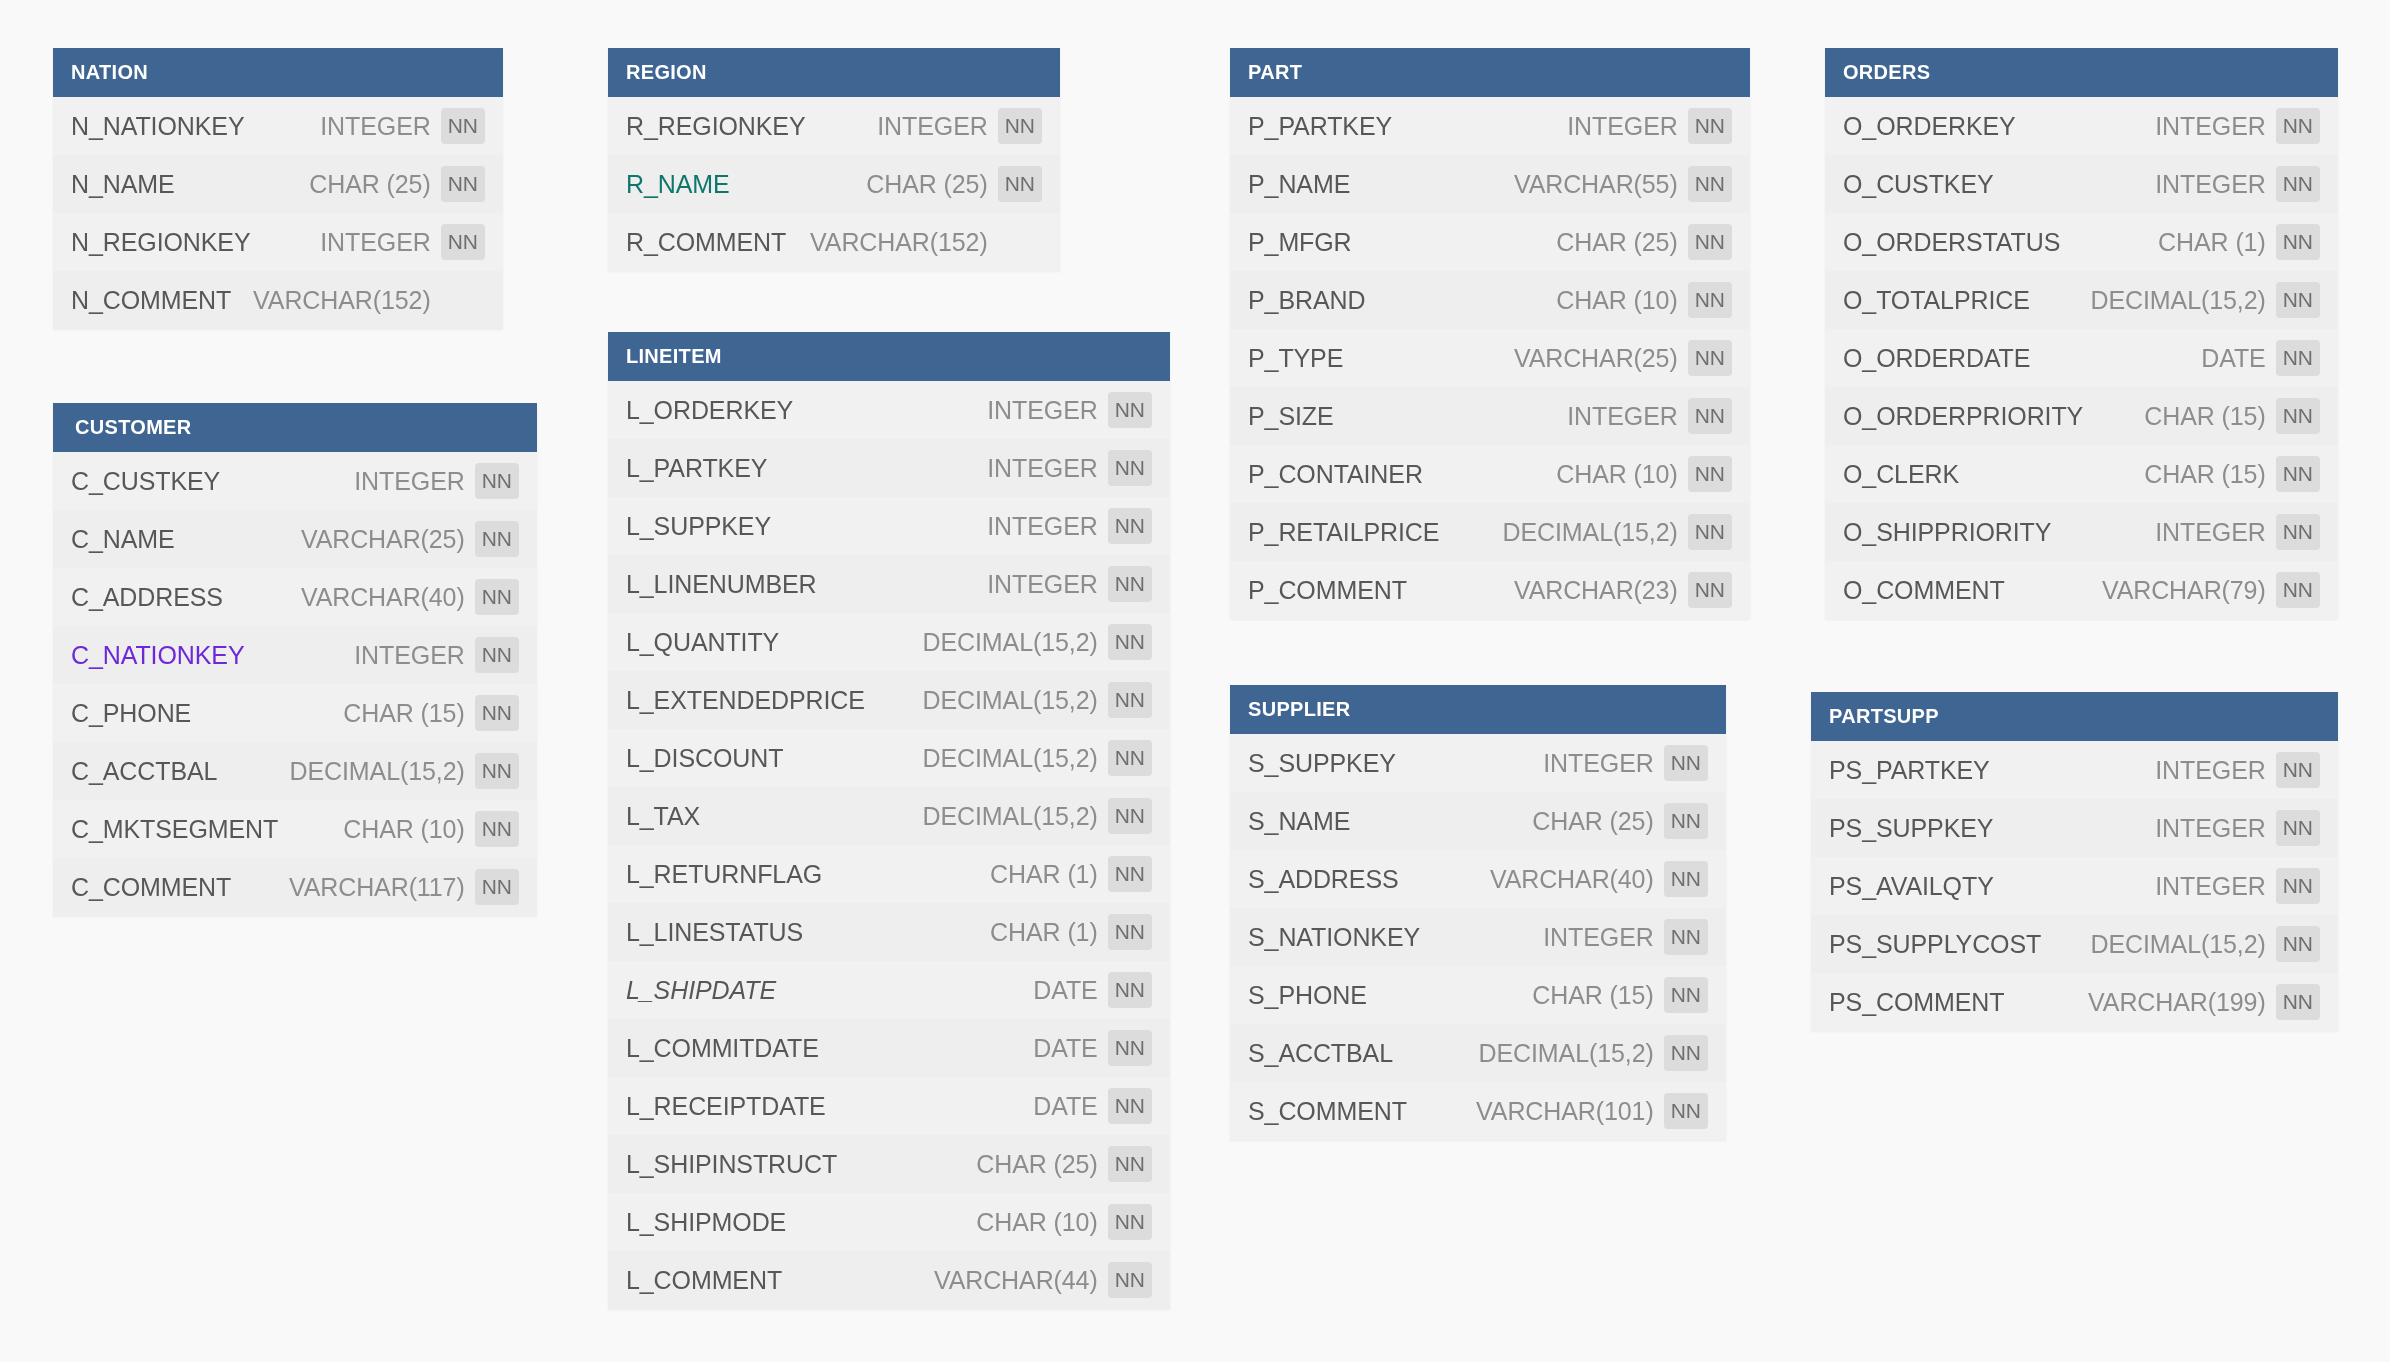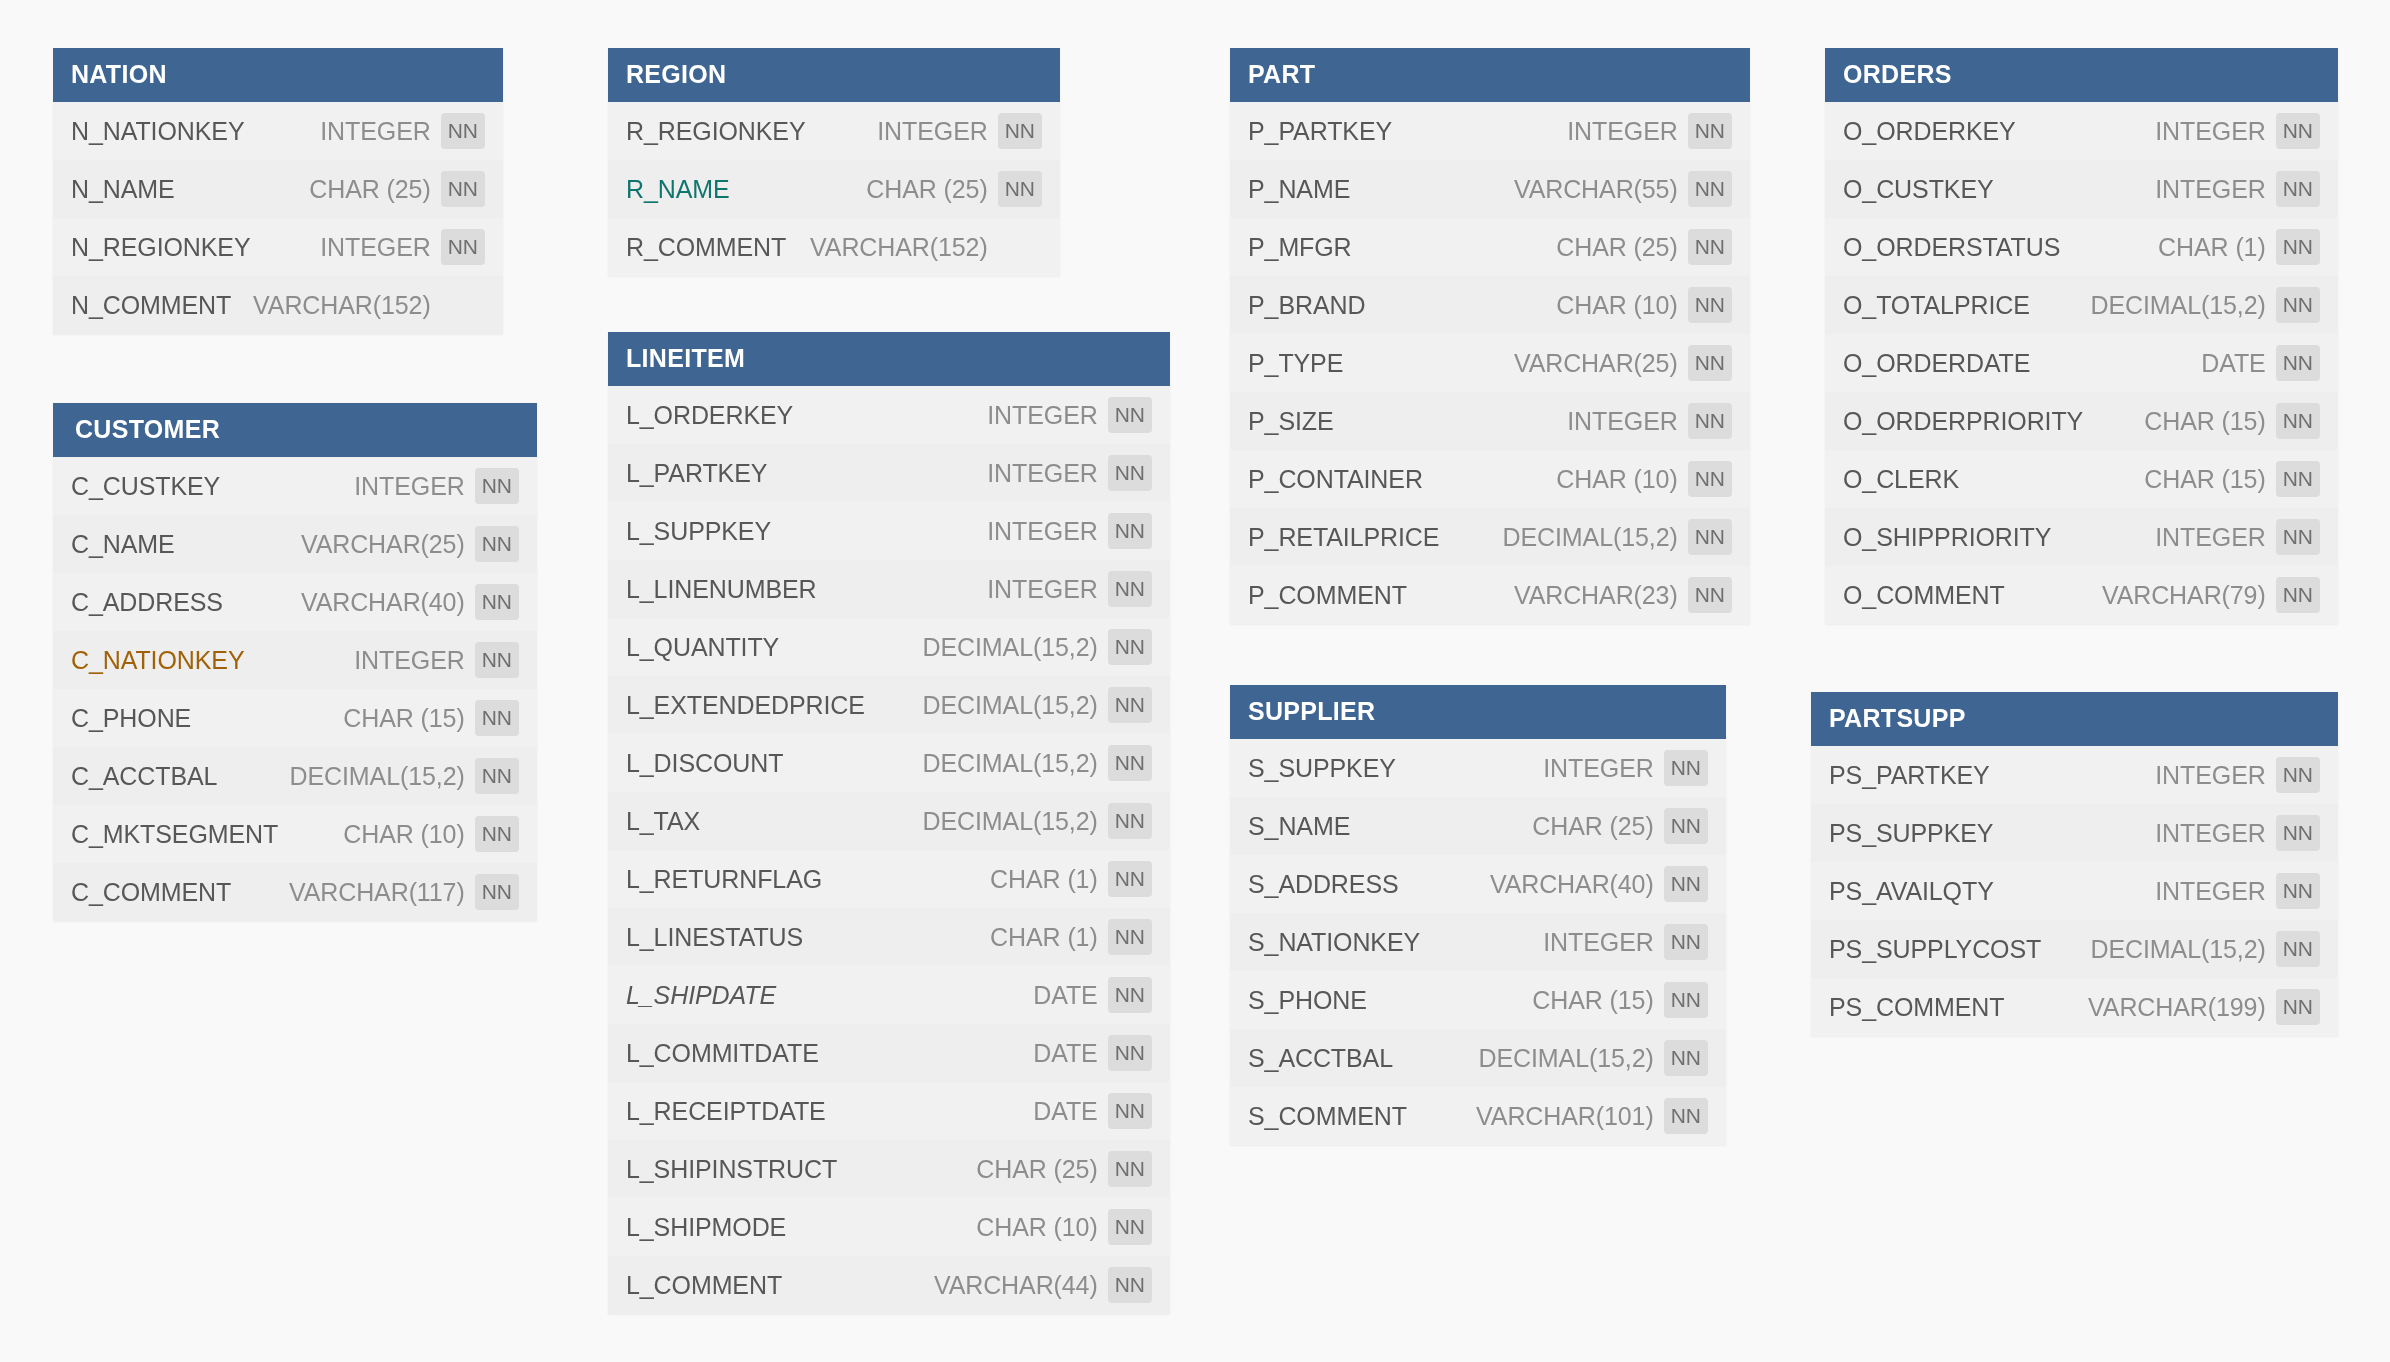--- a/index.html
+++ b/index.html
@@ -23,21 +23,21 @@
   
   .entity {
     position: absolute;
     background: #f2f2f2;
     box-shadow: 0 1px 2px rgba(0,0,0,0.06);
   }
 
   .entity-header {
     background: #3f6593;
     color: #ffffff;
-    font-size: 25px;
+    font-size: 20px;
     font-weight: bold;
     letter-spacing: 0.3px;
     padding: 14px 18px 15px 18px;
     line-height: 1.0;
     white-space: nowrap;
   }
 
   .entity-body { padding: 0; }
 
   .attr-row {
@@ -136,21 +136,21 @@
           </span>
         </div>
         <div class="attr-row" style="background: rgb(241, 241, 241);">
           <span class="attr-name" style="color: rgb(87, 87, 87);">C_ADDRESS</span>
           <span class="attr-right">
             <span class="attr-type" style="color: rgb(141, 141, 141);">VARCHAR(40)</span>
             <span class="nn-badge" style="background: rgb(220, 220, 220); color: rgb(111, 111, 111);">NN</span>
           </span>
         </div>
         <div class="attr-row" style="background: rgb(238, 238, 238);">
-          <span class="attr-name" style="color: #a16207;">C_NATIONKEY</span>
+          <span class="attr-name" style="color: #6d28d9;">C_NATIONKEY</span>
           <span class="attr-right">
             <span class="attr-type" style="color: rgb(141, 141, 141);">INTEGER</span>
             <span class="nn-badge" style="background: rgb(220, 220, 220); color: rgb(111, 111, 111);">NN</span>
           </span>
         </div>
         <div class="attr-row" style="background: rgb(241, 241, 241);">
           <span class="attr-name" style="color: rgb(87, 87, 87);">C_PHONE</span>
           <span class="attr-right">
             <span class="attr-type" style="color: rgb(141, 141, 141);">CHAR (15)</span>
             <span class="nn-badge" style="background: rgb(220, 220, 220); color: rgb(111, 111, 111);">NN</span>

